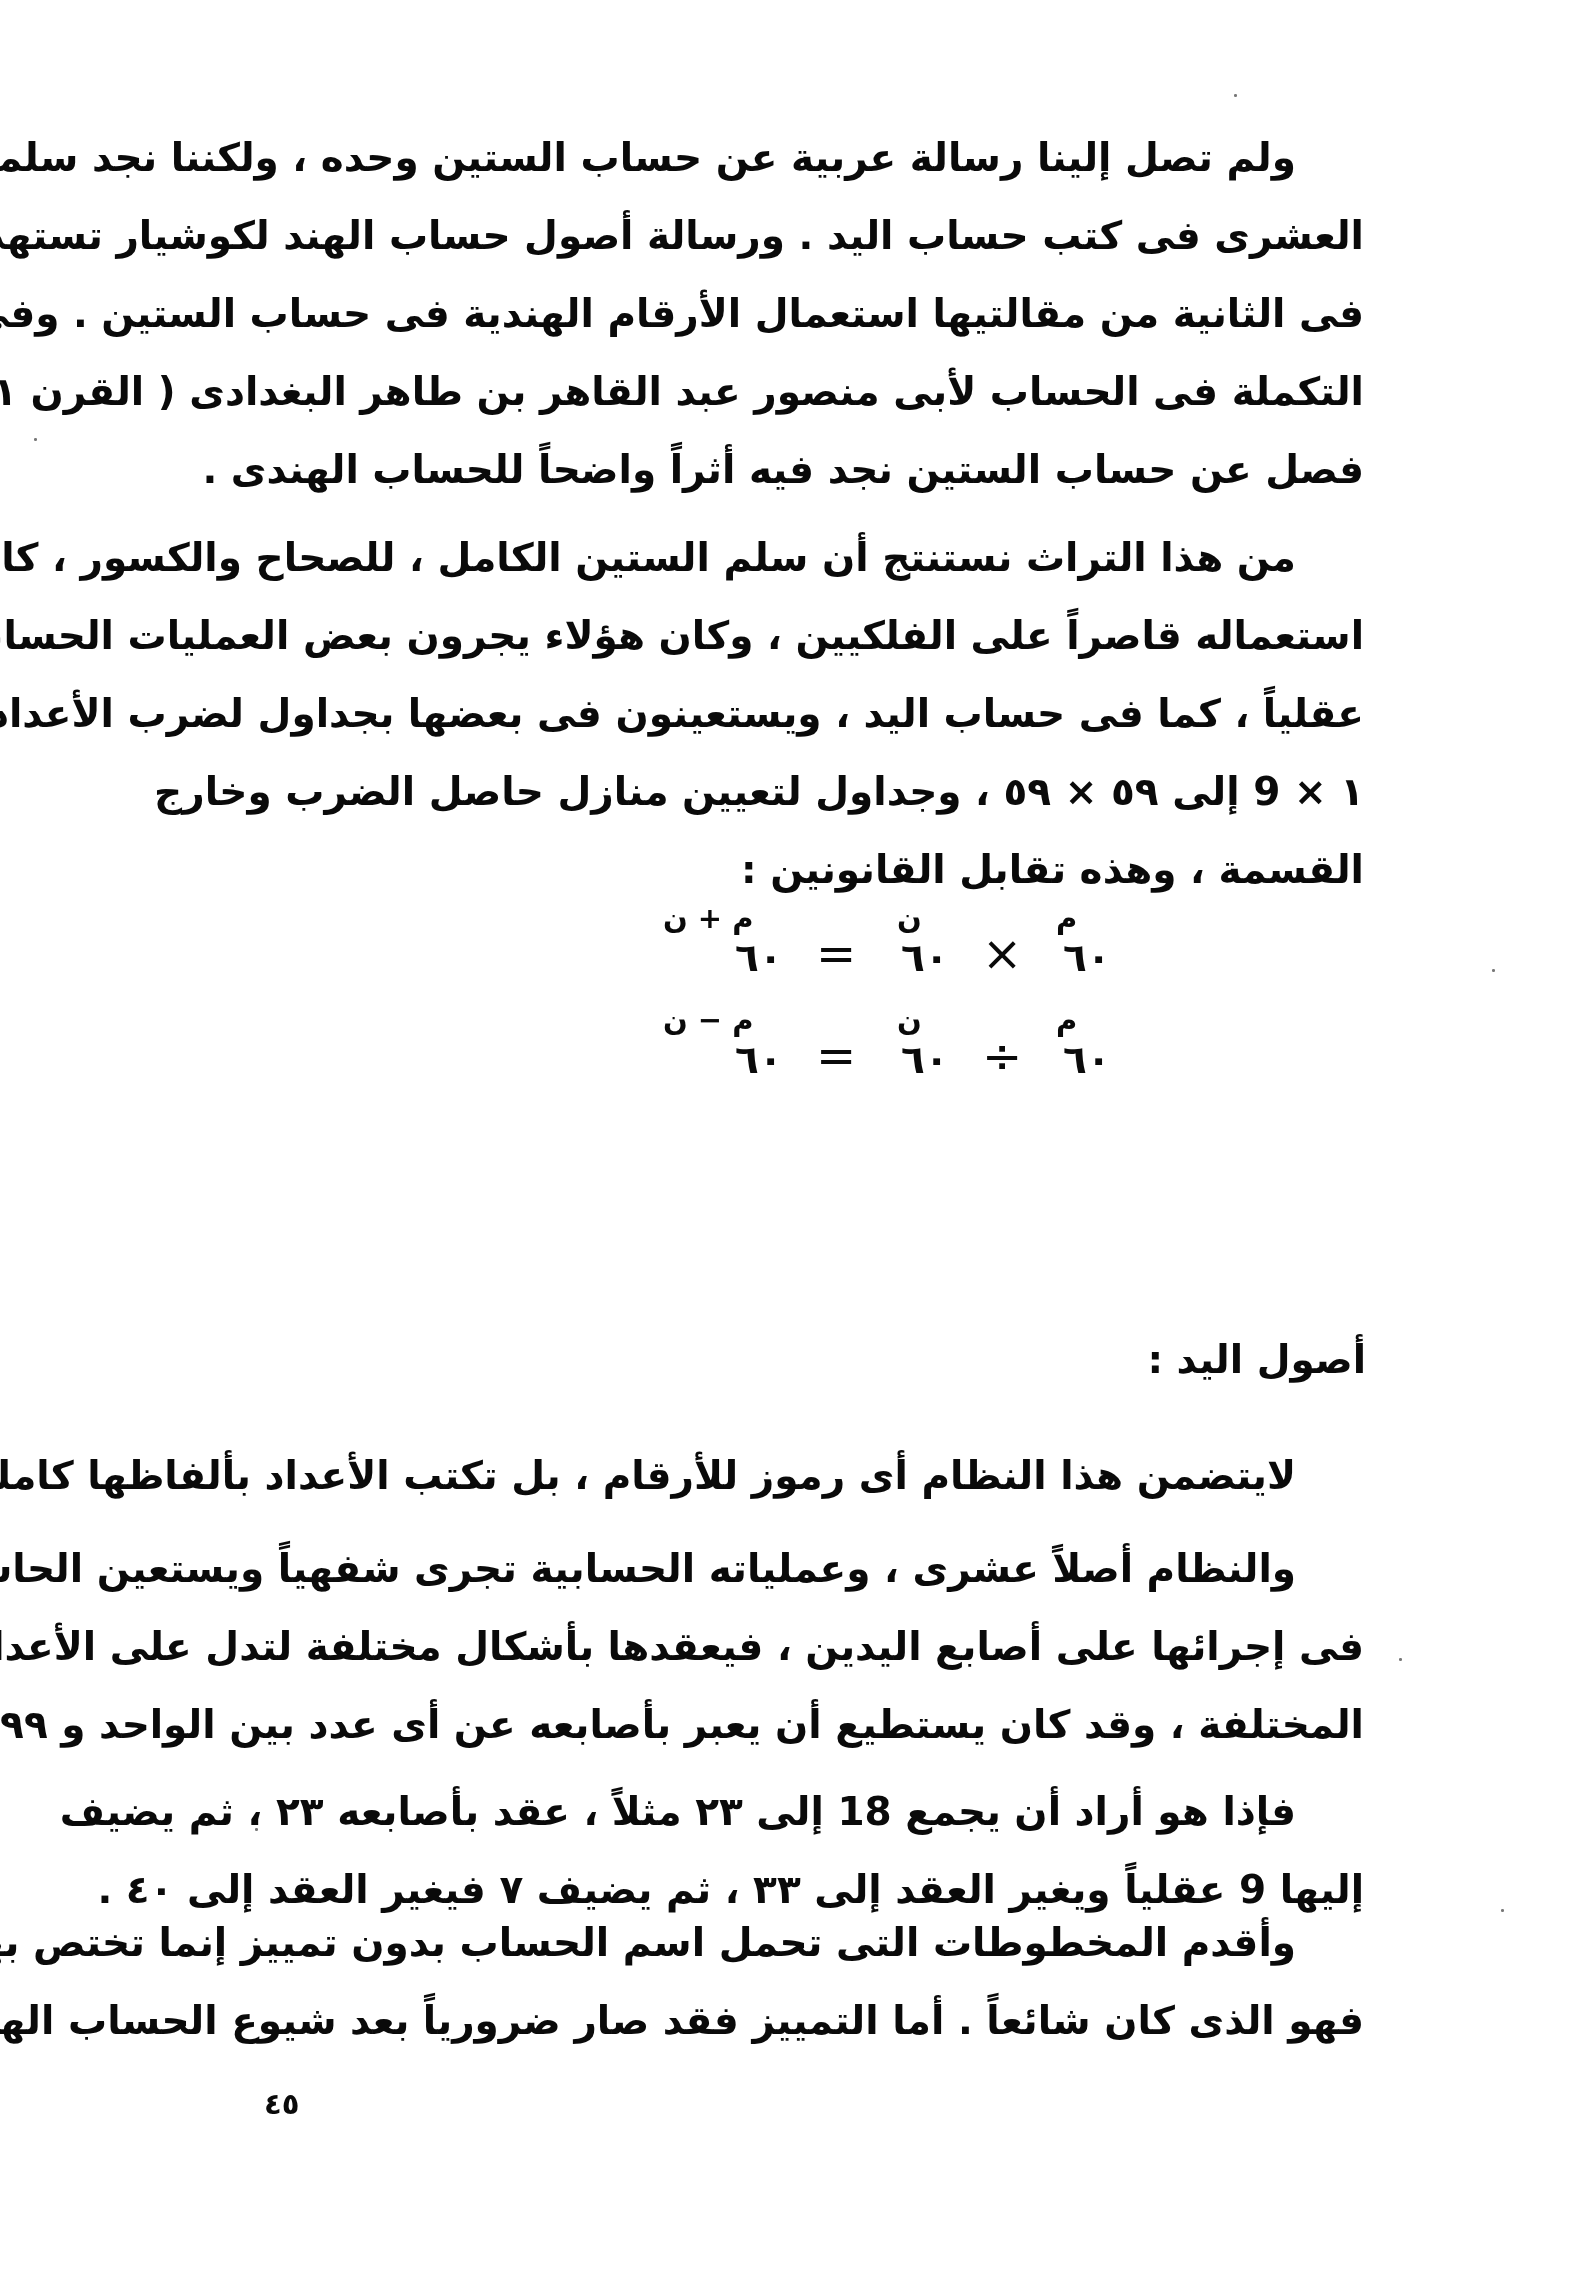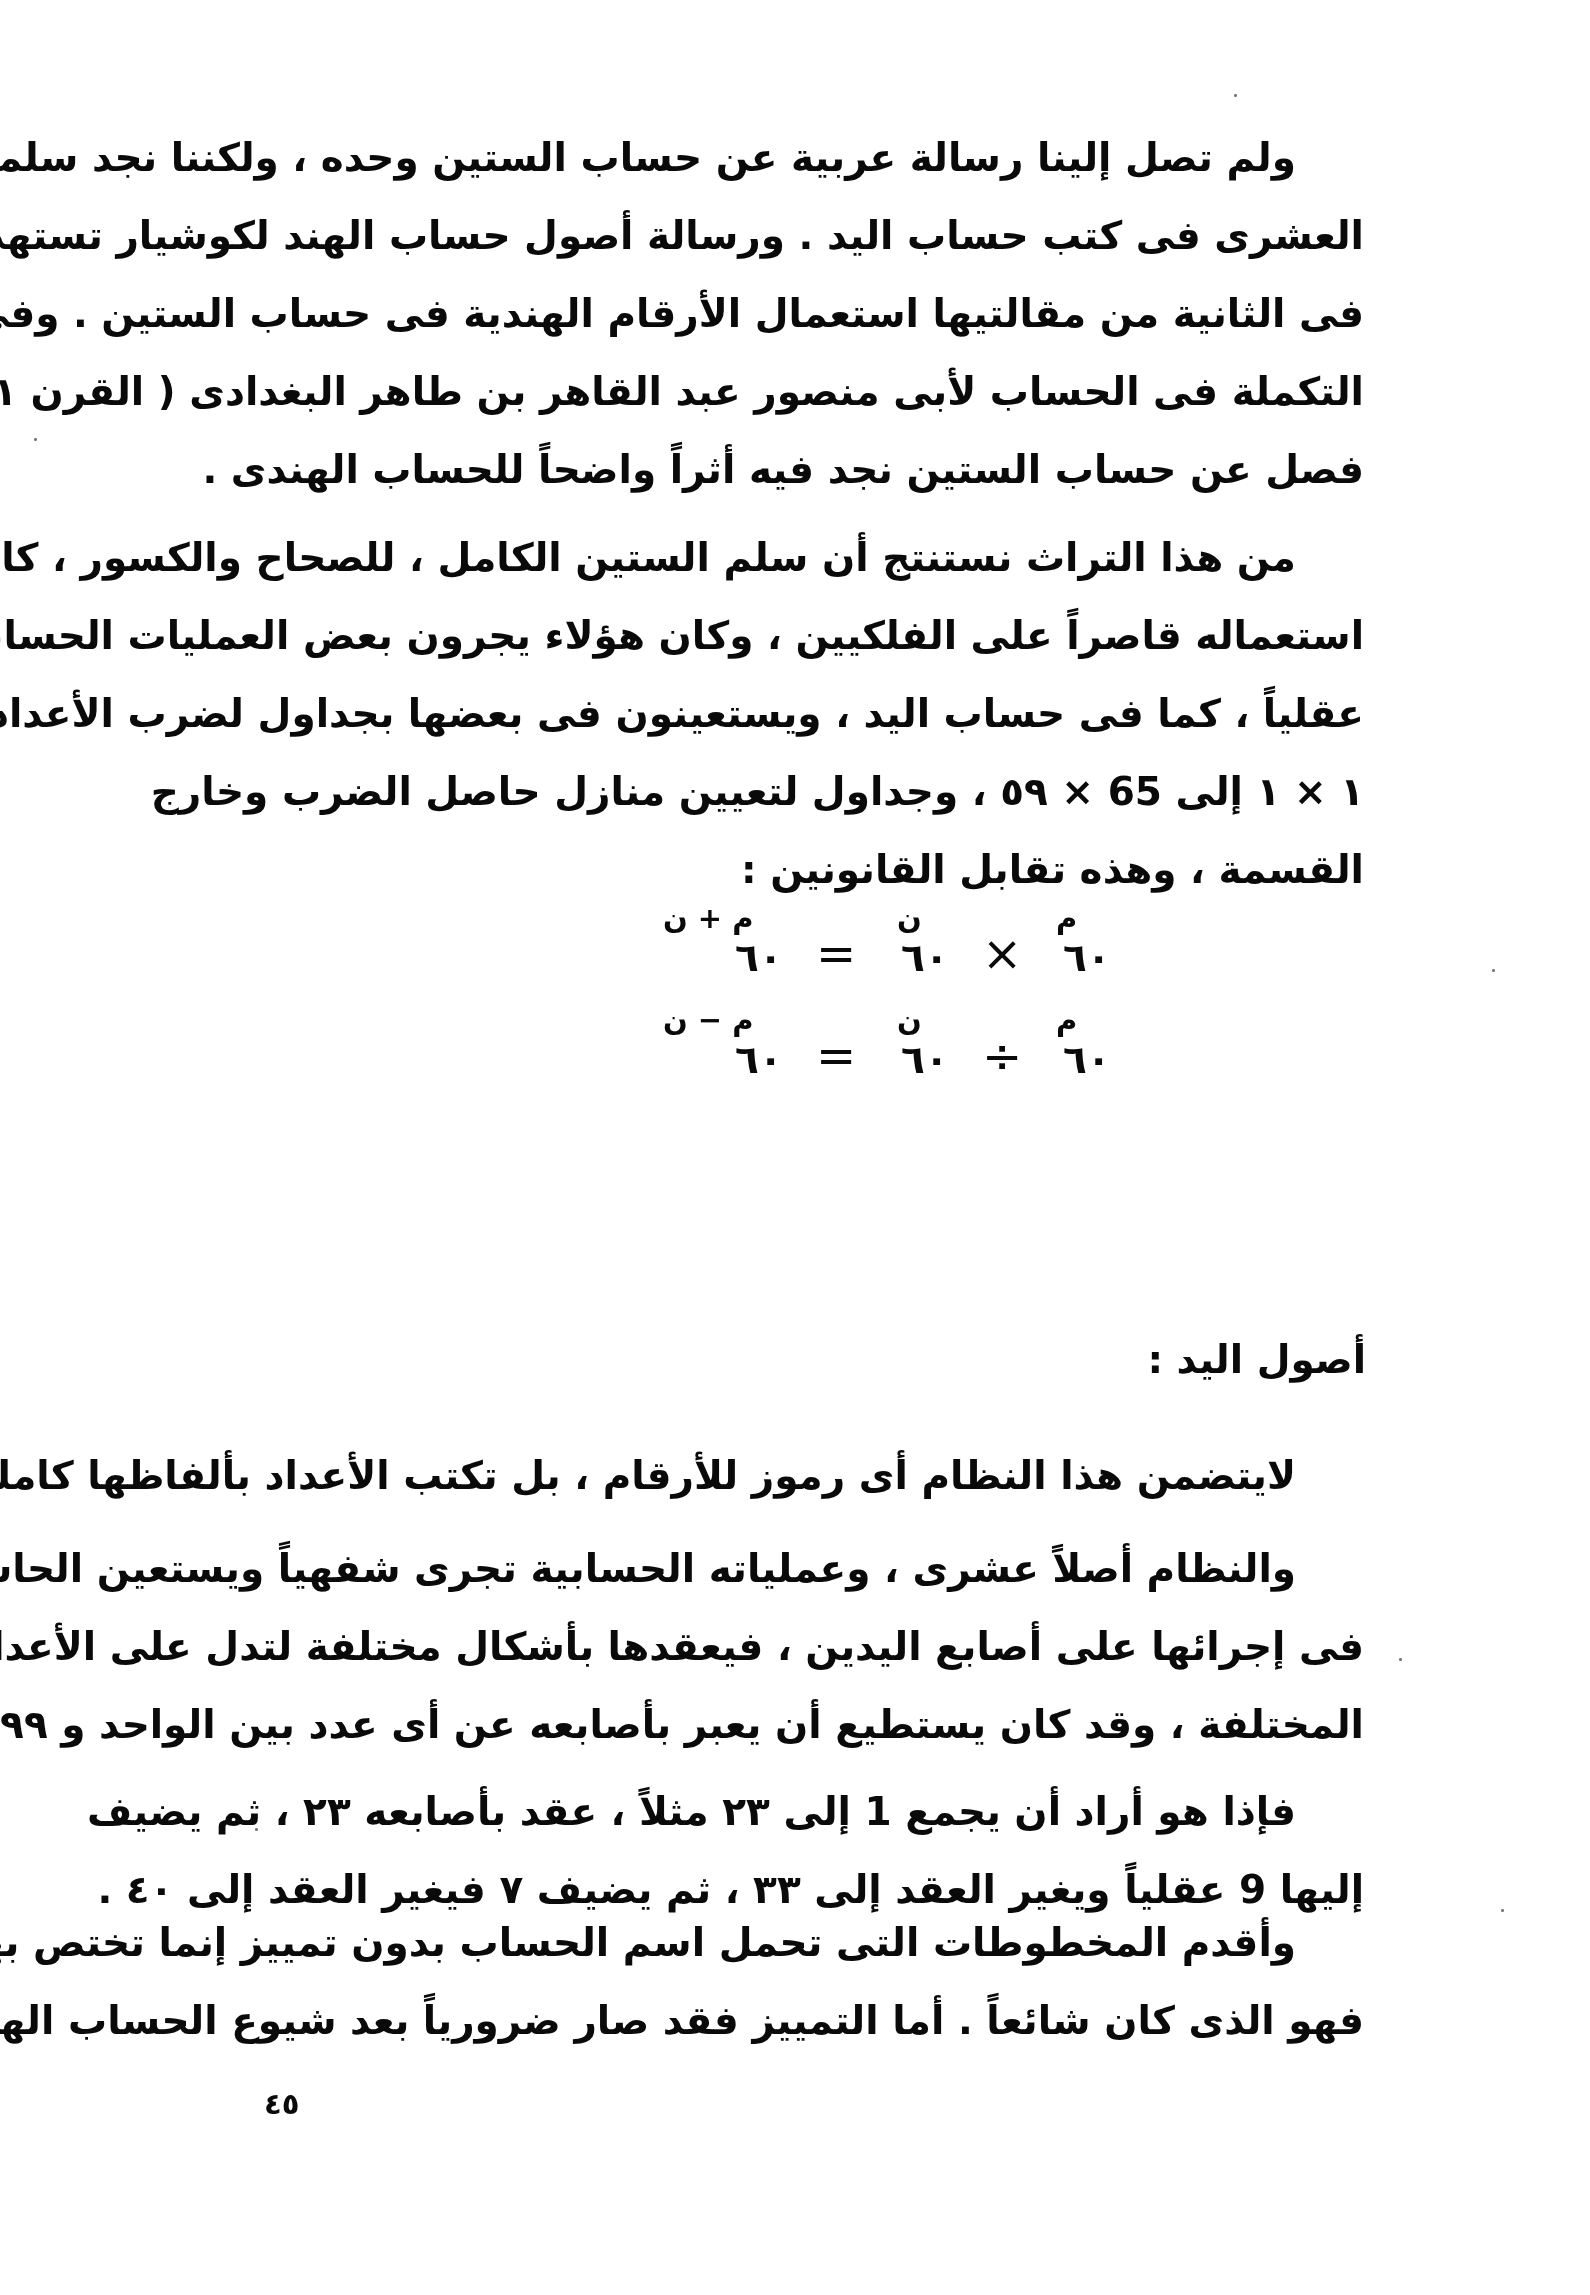--- a/index.html
+++ b/index.html
@@ -58,21 +58,21 @@
     <span class="line">العشرى فى كتب حساب اليد . ورسالة أصول حساب الهند لكوشيار تستهدف</span>
     <span class="line">فى الثانية من مقالتيها استعمال الأرقام الهندية فى حساب الستين . وفى كتاب</span>
     <span class="line">التكملة فى الحساب لأبى منصور عبد القاهر بن طاهر البغدادى ( القرن ١١ م )</span>
     <span class="line last">فصل عن حساب الستين نجد فيه أثراً واضحاً للحساب الهندى .</span>
   </div>
 
   <div class="text-block" id="para2">
     <span class="line indent">من هذا التراث نستنتج أن سلم الستين الكامل ، للصحاح والكسور ، كان</span>
     <span class="line">استعماله قاصراً على الفلكيين ، وكان هؤلاء يجرون بعض العمليات الحسابية</span>
     <span class="line">عقلياً ، كما فى حساب اليد ، ويستعينون فى بعضها بجداول لضرب الأعداد من</span>
-    <span class="line">١ × ١ إلى 65 × ٥٩ ، وجداول لتعيين منازل حاصل الضرب وخارج</span>
+    <span class="line">١ × 9 إلى ٥٩ × ٥٩ ، وجداول لتعيين منازل حاصل الضرب وخارج</span>
     <span class="line last">القسمة ، وهذه تقابل القانونين :</span>
   </div>
 
   <div class="equations">
     <div class="eq">
 
       <span class="term" style="left:400px">٦٠</span>
       <span class="sup" style="left:393px">م</span>
       <span class="op" style="left:319px">×</span>
       <span class="term" style="left:238px">٦٠</span>
@@ -100,21 +100,21 @@
     <span class="line indent last">لايتضمن هذا النظام أى رموز للأرقام ، بل تكتب الأعداد بألفاظها كاملة .</span>
   </div>
 
   <div class="text-block" id="para5">
     <span class="line indent">والنظام أصلاً عشرى ، وعملياته الحسابية تجرى شفهياً ويستعين الحاسب</span>
     <span class="line">فى إجرائها على أصابع اليدين ، فيعقدها بأشكال مختلفة لتدل على الأعداد</span>
     <span class="line">المختلفة ، وقد كان يستطيع أن يعبر بأصابعه عن أى عدد بين الواحد و ٩٩٩٩ .</span>
   </div>
 
   <div class="text-block" id="para6">
-    <span class="line indent">فإذا هو أراد أن يجمع 1 إلى ٢٣ مثلاً ، عقد بأصابعه ٢٣ ، ثم يضيف</span>
+    <span class="line indent">فإذا هو أراد أن يجمع 18 إلى ٢٣ مثلاً ، عقد بأصابعه ٢٣ ، ثم يضيف</span>
     <span class="line last">إليها 9 عقلياً ويغير العقد إلى ٣٣ ، ثم يضيف ٧ فيغير العقد إلى ٤٠ .</span>
   </div>
 
   <div class="text-block" id="para7">
     <span class="line indent">وأقدم المخطوطات التى تحمل اسم الحساب بدون تمييز إنما تختص بهذا النظام</span>
     <span class="line">فهو الذى كان شائعاً . أما التمييز فقد صار ضرورياً بعد شيوع الحساب الهندى ،</span>
   </div>
 
   <div class="page-number">٤٥</div>
 

